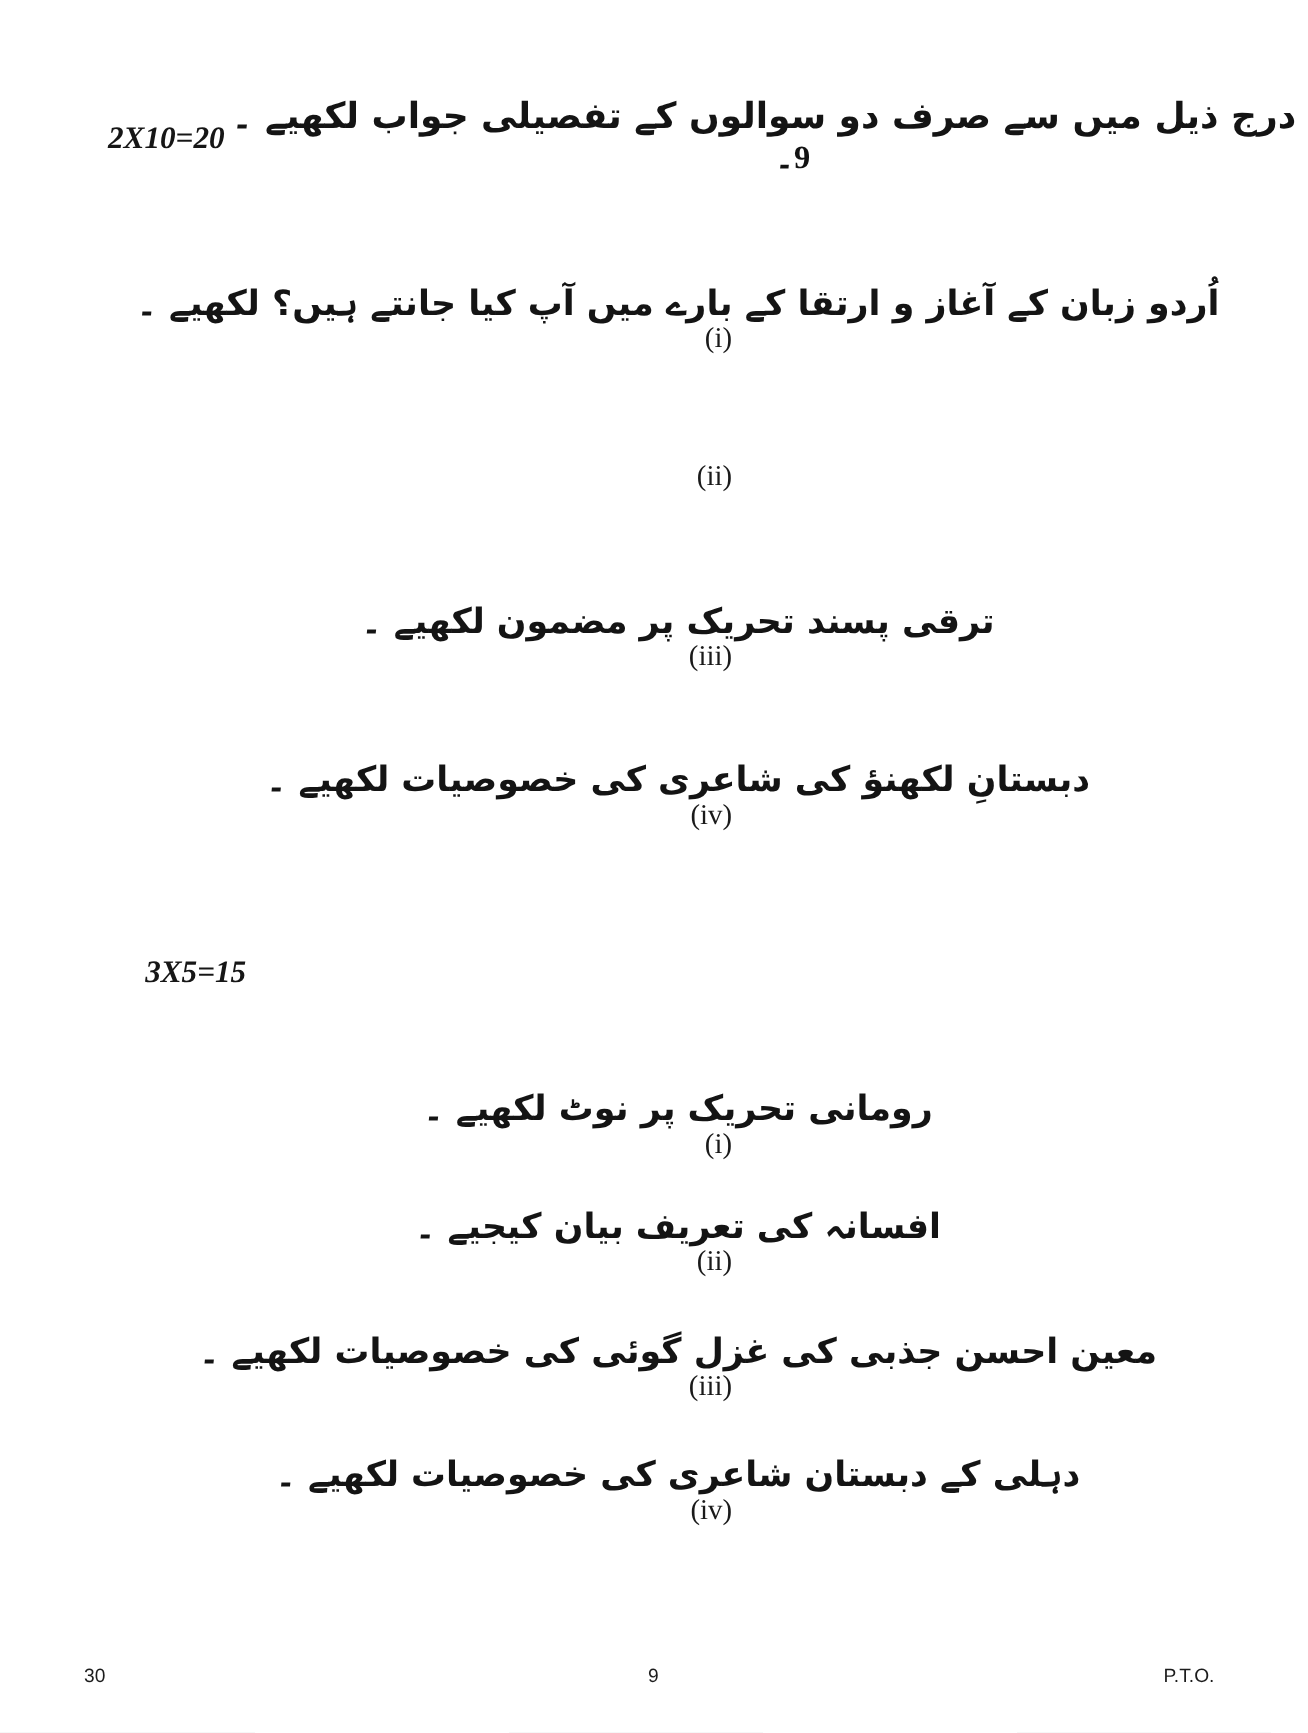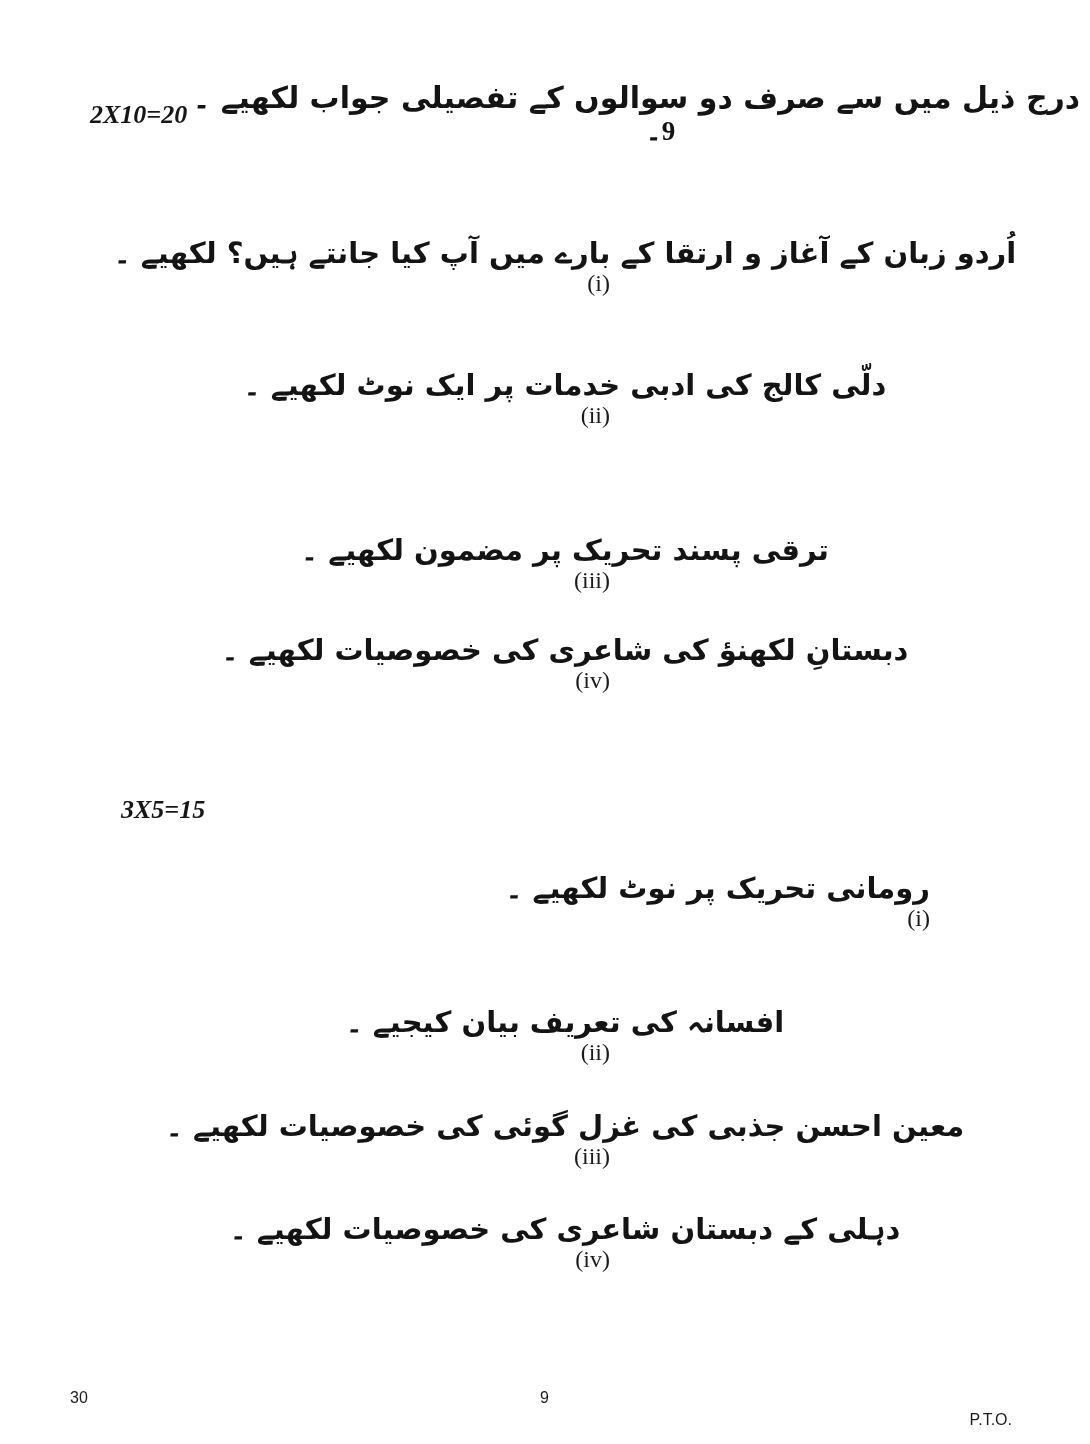--- a/index.html
+++ b/index.html
@@ -83,38 +83,37 @@
     <span class="urdu urdu-header" dir="rtl">درج ذیل میں سے صرف دو سوالوں کے تفصیلی جواب لکھیے ۔</span>
     <span class="qnum" dir="rtl">9۔</span>
   </div>
 
   <div class="row row-right" style="top:266px; right:160px; left:200px;">
     <span class="urdu" dir="rtl">اُردو زبان کے آغاز و ارتقا کے بارے میں آپ کیا جانتے ہیں؟  لکھیے ۔</span>
     <span class="roman">(i)</span>
   </div>
 
   <div class="row row-right" style="top:398px; right:160px; left:200px;">
-    <span class="urdu" dir="rtl">دلّی کالج کی ادبی خدمات پر ایک نوٹ لکھیے ۔</span>
     <span class="roman">(ii)</span>
   </div>
 
-  <div class="row row-right" style="top:563px; right:160px; left:200px;justify-content:flex-end;">
+  <div class="row row-right" style="top:531px; right:160px; left:200px;justify-content:flex-end;">
     <span class="urdu" dir="rtl">ترقی پسند تحریک پر مضمون لکھیے ۔</span>
     <span class="roman">(iii)</span>
   </div>
 
   <div class="row row-right" style="top:663px; right:160px; left:200px;">
     <span class="urdu" dir="rtl">دبستانِ لکھنؤ کی شاعری کی خصوصیات لکھیے ۔</span>
     <span class="roman">(iv)</span>
   </div>
 
   <span class="marks" style="left:77px; top:810px;margin-left:44px;">3X5=15</span>
 
 
-  <div class="row row-right" style="top:901px; right:160px; left:200px;align-items:flex-end;">
+  <div class="row row-right" style="top:937px; right:160px; left:200px;">
     <span class="urdu" dir="rtl">رومانی تحریک پر نوٹ لکھیے ۔</span>
     <span class="roman">(i)</span>
   </div>
 
   <div class="row row-right" style="top:1035px; right:160px; left:200px;">
     <span class="urdu" dir="rtl">افسانہ کی تعریف بیان کیجیے ۔</span>
     <span class="roman">(ii)</span>
   </div>
 
   <div class="row row-right" style="top:1139px; right:160px; left:200px;">
@@ -124,15 +123,15 @@
 
   <div class="row row-right" style="top:1242px; right:160px; left:200px;">
     <span class="urdu" dir="rtl">دہلی کے دبستان شاعری کی خصوصیات لکھیے ۔</span>
     <span class="roman">(iv)</span>
   </div>
 
   <span class="footer-text" style="left:70px; top:1398px;">30</span>
 
   <span class="footer-text" style="left:540px; top:1398px;">9</span>
 
-  <span class="footer-text" style="right:78px; top:1398px;margin-top:22px;">P.T.O.</span>
+  <span class="footer-text" style="right:78px; top:1398px;">P.T.O.</span>
 
 </div>
 
 </body></html>

